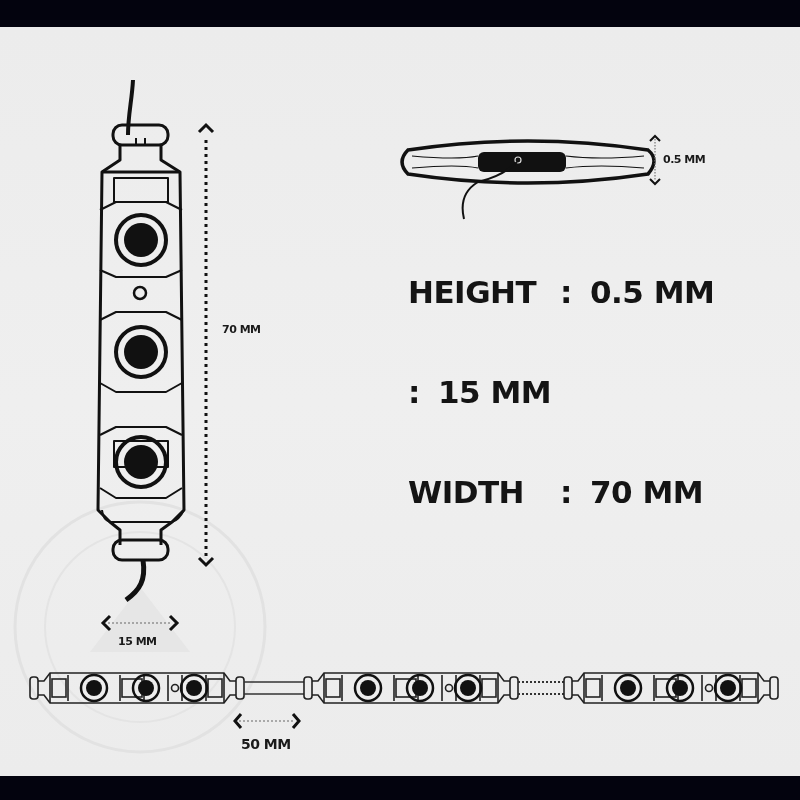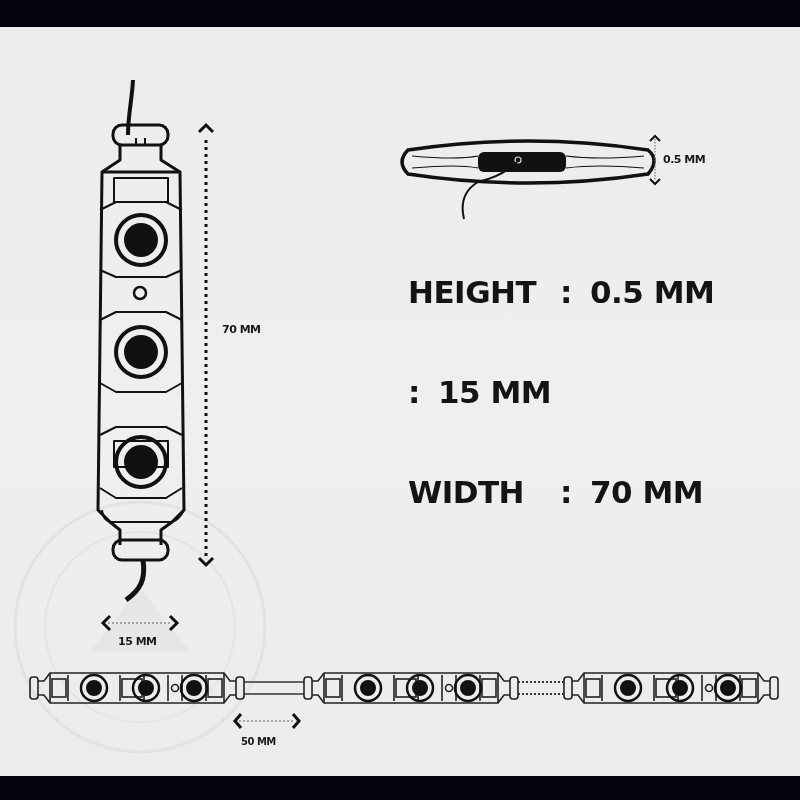--- a/index.html
+++ b/index.html
@@ -3,21 +3,21 @@
   <meta charset="utf-8">
   <style>
     html, body { margin:0; padding:0; }
     body { width:800px; height:800px; background:#03030e; position:relative; overflow:hidden; font-family:"DejaVu Sans", sans-serif; }
     .canvas { position:absolute; left:0; top:27px; width:800px; height:749px; background:linear-gradient(180deg,#ececec 0%,#efefef 50%,#ececec 100%); overflow:hidden; }
     .band { position:absolute; left:0; width:800px; background:#03030e; }
     .spec-row { position:absolute; left:408px; display:flex; align-items:flex-start; font-family:"DejaVu Sans", sans-serif; font-weight:bold; font-size:31px; color:#141414; letter-spacing:-0.5px; }
     .spec-row .k { display:inline-block; width:152px; }
     .spec-row .c { display:inline-block; width:30px; }
     .label-sm { position:absolute; font-family:"DejaVu Sans", sans-serif; font-weight:bold; font-size:11px; color:#1a1a1a; letter-spacing:-0.5px; white-space:nowrap; }
-    .label-md { position:absolute; font-family:"DejaVu Sans", sans-serif; font-weight:bold; font-size:10px; color:#1a1a1a; letter-spacing:-0.5px; white-space:nowrap; }
+    .label-md { position:absolute; font-family:"DejaVu Sans", sans-serif; font-weight:bold; font-size:14px; color:#1a1a1a; letter-spacing:-0.5px; white-space:nowrap; }
     svg { position:absolute; overflow:visible; }
   </style>
 </head>
 <body>
 
 <div class="band" style="top:0;height:27px;"></div>
 <div class="band" style="top:776px;height:24px;"></div>
 
 <div class="canvas">
 

